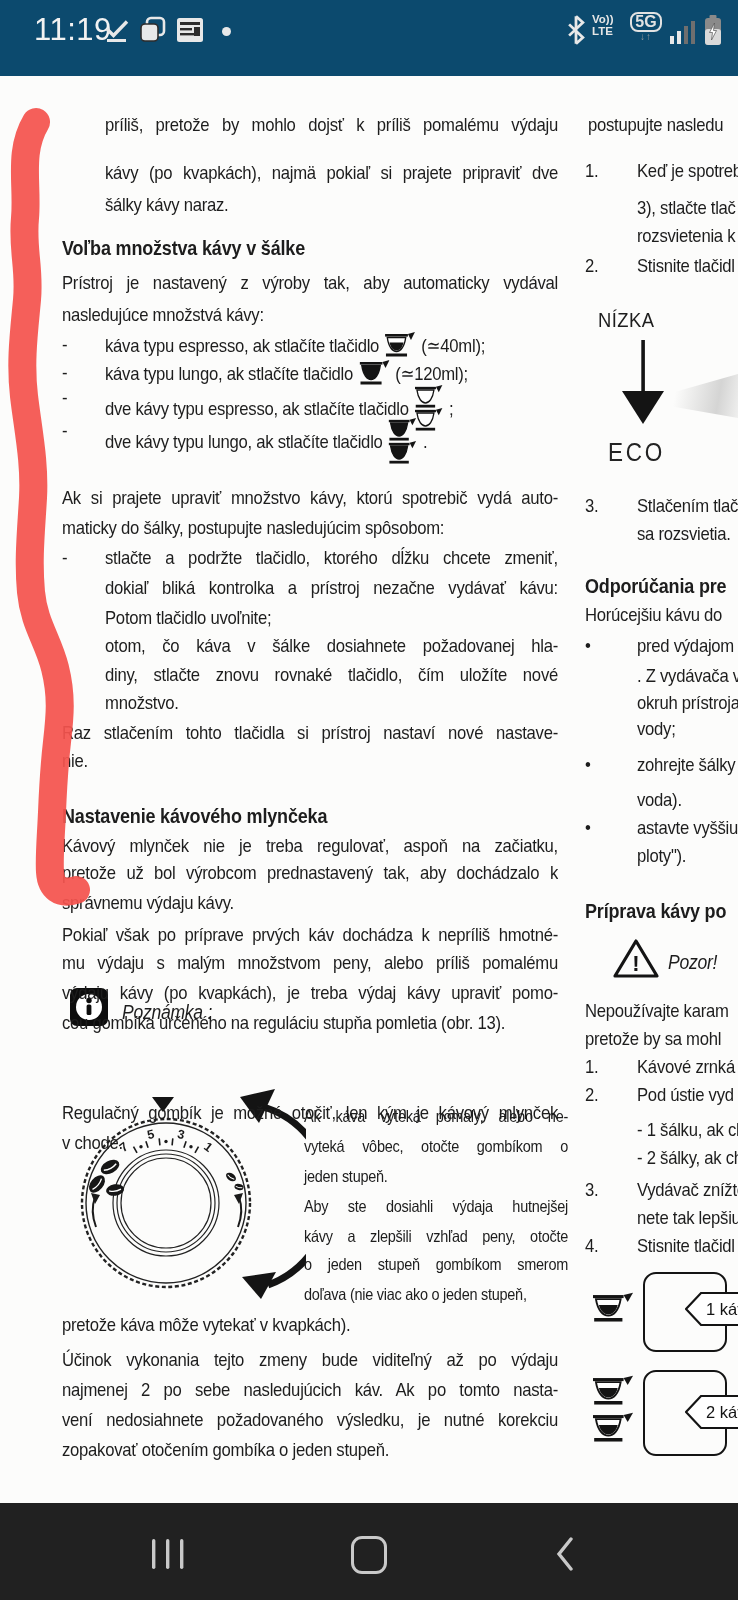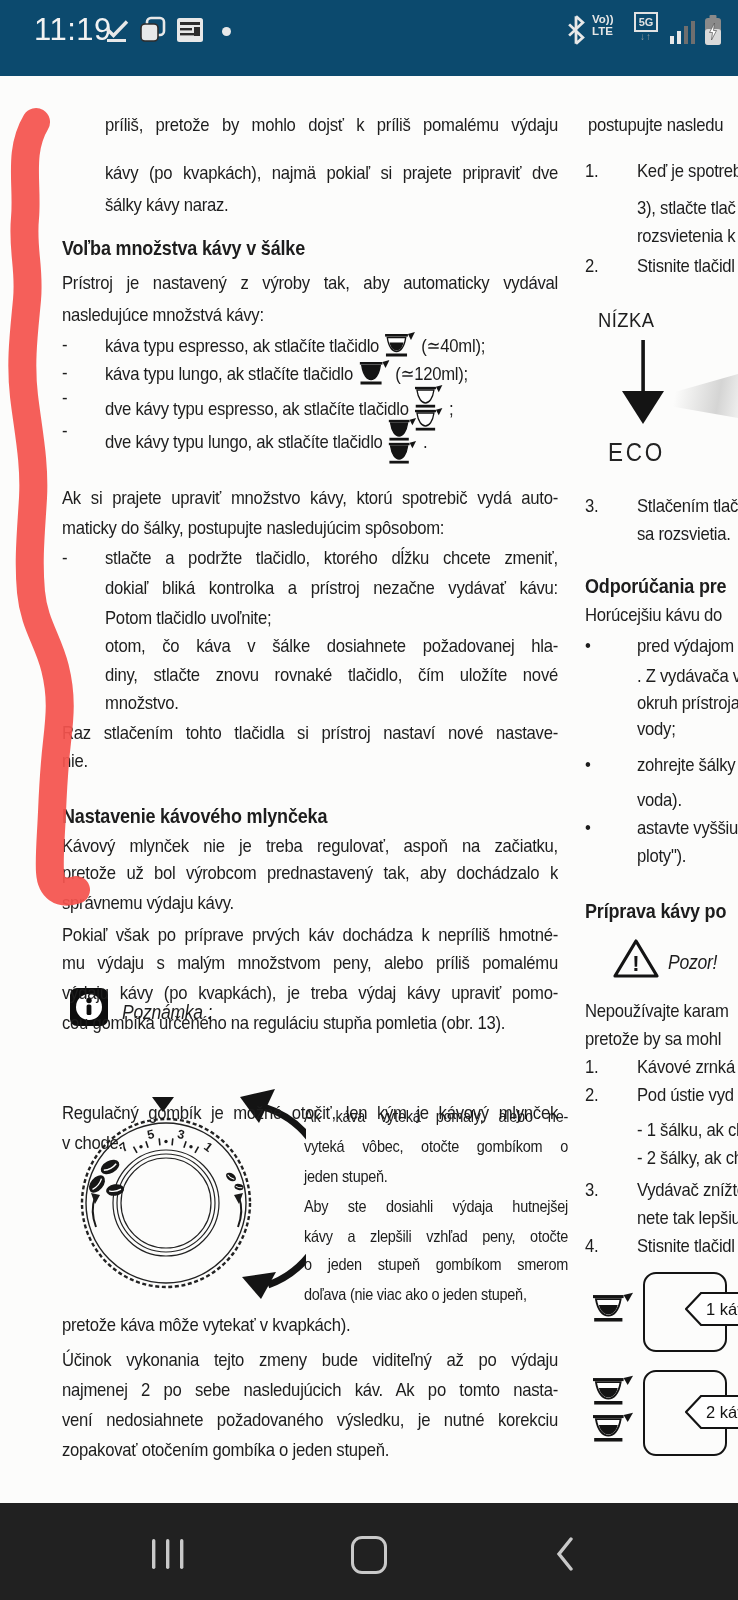--- a/index.html
+++ b/index.html
@@ -6,21 +6,21 @@
   #stage{position:relative;width:738px;height:1600px;overflow:hidden;background:#fcfcfb;
          font-family:"Liberation Sans",sans-serif;}
   
   #statusbar{position:absolute;left:0;top:0;width:738px;height:76px;background:#0c4a6e;z-index:40;
              display:flex;align-items:center;color:#ececec;}
   #sb-time{position:absolute;left:34px;top:12px;font-size:31px;letter-spacing:.5px;color:#f2f2f2;}
   .sb-ic{position:absolute;top:17px;}
   #sb-volte{position:absolute;left:592px;top:13px;font-size:11.5px;font-weight:700;line-height:12px;
             color:#e6e6e6;text-align:left;}
   #sb-5g{position:absolute;left:630px;top:12px;width:32px;text-align:center;}
-  #sb-5g .box{border:2px solid #e2e2e2;border-radius:0;font-size:11px;font-weight:700;
+  #sb-5g .box{border:2px solid #e2e2e2;border-radius:8px;font-size:16px;font-weight:700;
               color:#e2e2e2;padding:0 3px;display:inline-block;line-height:16px;}
   #sb-5g .arr{font-size:10px;color:#9a9a9a;line-height:9px;letter-spacing:1px;}
   
   #doc{position:absolute;left:0;top:60px;width:738px;height:1443px;overflow:hidden;background:#fcfcfb;}
   .ln{position:absolute;white-space:nowrap;font-size:19px;letter-spacing:-0.3px;color:#1d1d1d;
       transform:scaleX(0.878);transform-origin:0 0;line-height:25px;}
   .ln .mark{position:absolute;top:0;}
   .ln .tx{display:block;}
   .ln.j .tx{text-align:justify;text-align-last:justify;height:26px;overflow:hidden;white-space:normal;}
   .ln.hd{font-size:20.5px;font-weight:700;letter-spacing:-0.2px;}

